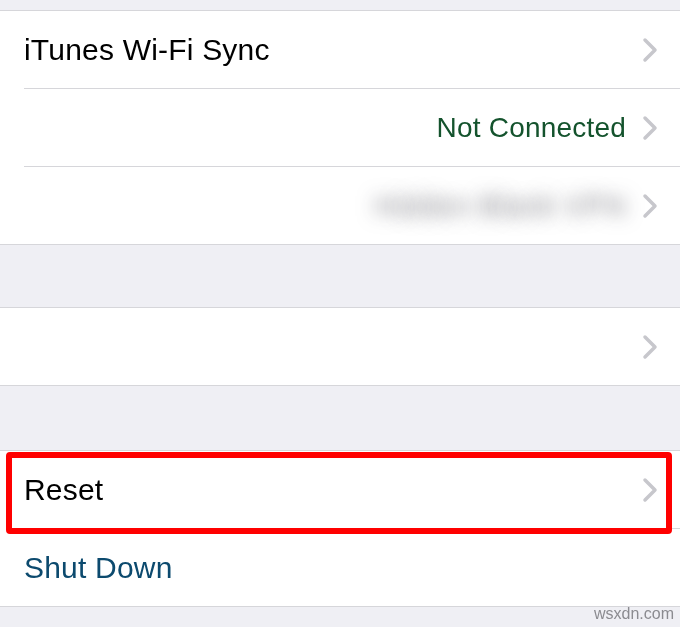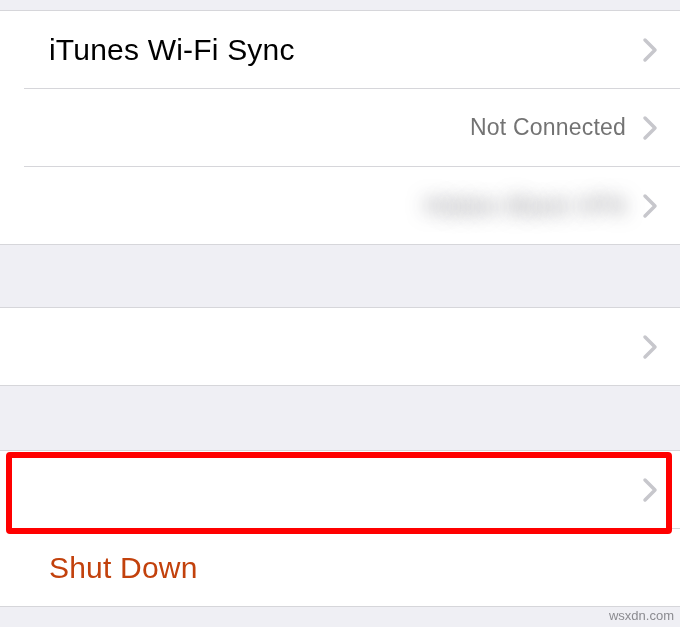--- a/index.html
+++ b/index.html
@@ -17,60 +17,59 @@
       border-bottom: 1px solid #d6d6da;
     }
     .row {
       display: flex;
       align-items: center;
       padding: 0 22px 0 24px;
       min-height: 77px;
       font-size: 30px;
       color: #000;
       letter-spacing: 0.2px;
-      margin-left: 25px;
     }
     .sep {
       height: 1px;
       background: #d6d6da;
       margin-left: 24px;
     }
     .label { flex: 0 0 auto; }
     .spacer { flex: 1 1 auto; }
-    .value { color: #737373; font-size: 23px; margin-right: 8px; }
+    .value { color: #14532d; font-size: 28px; margin-right: 8px; }
     .blurred {
       color: transparent;
       text-shadow: 0 0 18px rgba(120,120,128,0.9);
       user-select: none;
-      font-size: 24px;
+      font-size: 30px;
       margin-right: 8px;
     }
     .chev {
       flex: 0 0 auto;
       margin-left: 8px;
     }
     .chev svg { display: block; }
     .gap {
       height: 64px;
       background: #efeff4;
     }
     .gap.small { height: 62px; }
     .gap.tiny { height: 10px; }
-    .link { color: #c2410c; }
+    .link { color: #0c4a6e; }
     .highlight-box {
       position: absolute;
       border: 6px solid #ff0000;
       border-radius: 4px;
       pointer-events: none;
     }
     .watermark {
       position: absolute;
       right: 6px;
       bottom: 4px;
-      font-size: 13px;
+      font-size: 16px;
       color: #8b8b90;
       font-family: Arial, sans-serif;
     }
   </style>
 </head>
 <body>
 
 <div class="gap tiny"></div>
 
 <div class="group">
@@ -115,20 +114,21 @@
           <polyline points="3,3 13,13 3,23" fill="none" stroke="#c7c7cc" stroke-width="3.5" stroke-linecap="round" stroke-linejoin="round"></polyline>
         </svg>
     </span>
   </div>
 </div>
 
 <div class="gap"></div>
 
 <div class="group">
   <div class="row">
+    <span class="label">Reset</span>
     <span class="spacer"></span>
     <span class="chev">
       <svg width="16" height="26" viewBox="0 0 16 26">
           <polyline points="3,3 13,13 3,23" fill="none" stroke="#c7c7cc" stroke-width="3.5" stroke-linecap="round" stroke-linejoin="round"></polyline>
         </svg>
     </span>
   </div>
   <div class="sep"></div>
   <div class="row">
     <span class="label link">Shut Down</span>

